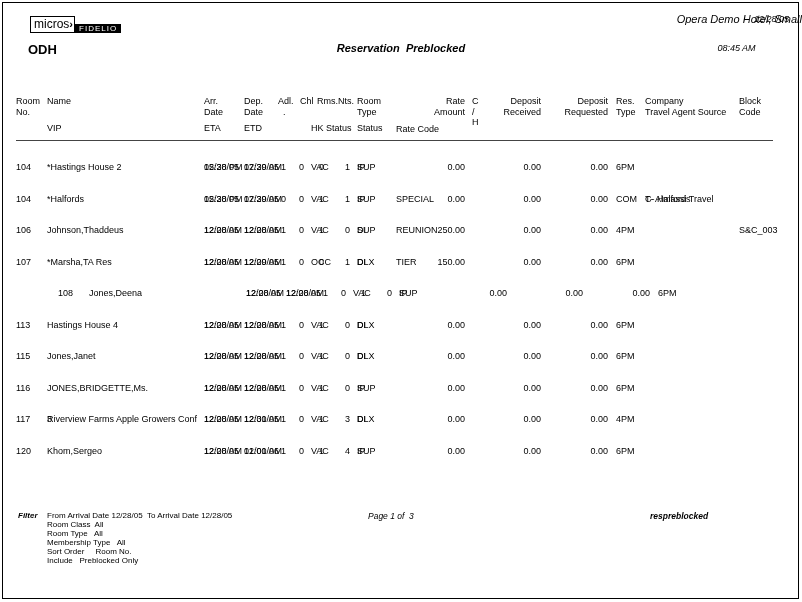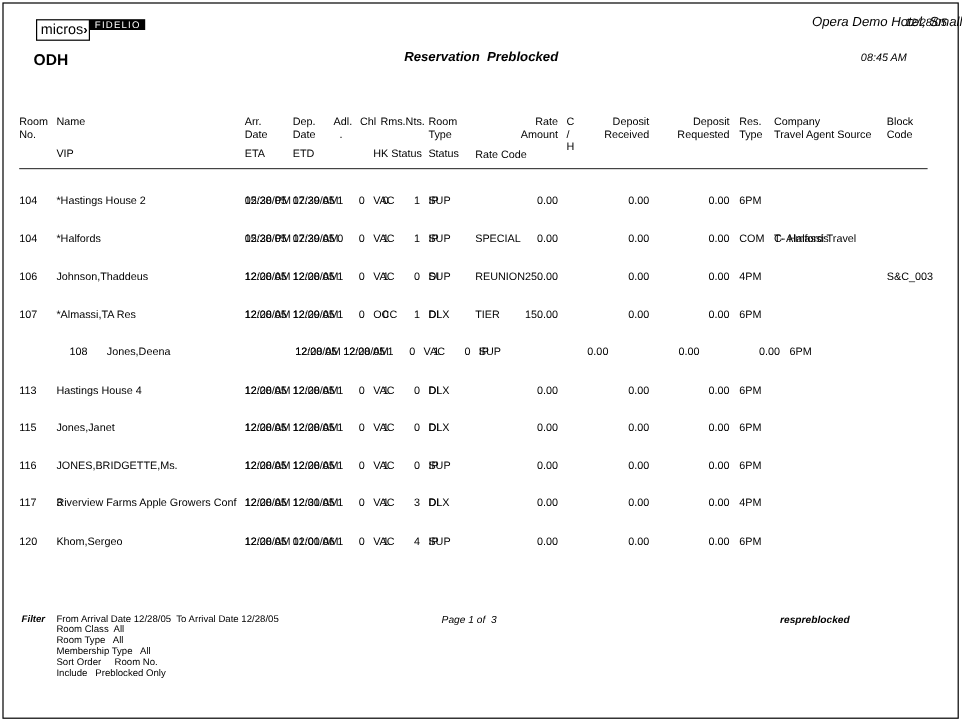--- a/index.html
+++ b/index.html
@@ -3,21 +3,21 @@
 <meta charset="utf-8">
 <style>
   html,body{margin:0;padding:0;}
   body{
     width:802px;height:602px;position:relative;background:#fff;
     font-family:"Liberation Sans", sans-serif;color:#000;overflow:hidden;
   }
   .page-border{position:absolute;left:2px;top:2px;width:795px;height:595px;border:1px solid #000;pointer-events:none;}
   .abs{position:absolute;white-space:pre;}
   
-  .logo{position:absolute;left:16px;top:16px;height:17px;display:flex;align-items:flex-start;padding-left:14px;}
+  .logo{position:absolute;left:16px;top:16px;height:17px;display:flex;align-items:flex-end;padding-left:14px;}
   .logo-micros{background:#fff;border:1px solid #000;font-size:12px;line-height:15px;padding:0 1px 0 3px;letter-spacing:0;}
   .logo-arrow{font-weight:bold;font-size:11px;}
   .logo-fidelio{background:#000;color:#fff;font-weight:normal;font-size:8px;letter-spacing:1px;display:flex;align-items:center;padding:0 4px;}
   .odh{left:28px;top:42px;font-weight:bold;font-size:13px;}
   .center-line{left:0;top:13px;width:802px;text-align:right;font-style:italic;font-size:11px;}
   .center-title{left:0;top:42px;width:802px;text-align:center;font-style:italic;font-weight:bold;font-size:11px;}
   .top-date{left:650px;top:14px;width:139px;text-align:right;font-style:italic;font-size:9px;}
   .top-time{left:667px;top:43px;width:139px;text-align:center;font-style:italic;font-size:9px;}
   
   .cell{position:absolute;font-size:9px;line-height:11px;white-space:pre;}
@@ -172,21 +172,21 @@
     <span class="cell x-name l2"></span>
     <span class="cell x-arr l2">12:00 AM</span>
     <span class="cell x-dep l2">12:00 AM</span>
     <span class="cell x-hk l2">VAC</span>
     <span class="cell x-status l2">DI</span>
     <span class="cell x-ratecode l2">REUNION</span>
     <span class="cell x-company l2"></span>
   </div>
     <div class="row" style="top: 257px;">
     <span class="cell x-room">107</span>
-    <span class="cell x-name">*Almassi,TA Res</span>
+    <span class="cell x-name">*Marsha,TA Res</span>
     <span class="cell x-arr">12/28/05</span>
     <span class="cell x-dep">12/29/05</span>
     <span class="cell x-adl">1</span>
     <span class="cell x-chl">0</span>
     <span class="cell x-rms">0</span>
     <span class="cell x-nts">1</span>
     <span class="cell x-rtype">DLX</span>
     <span class="cell x-rate">150.00</span>
     <span class="cell x-deprecv">0.00</span>
     <span class="cell x-depreq">0.00</span>

